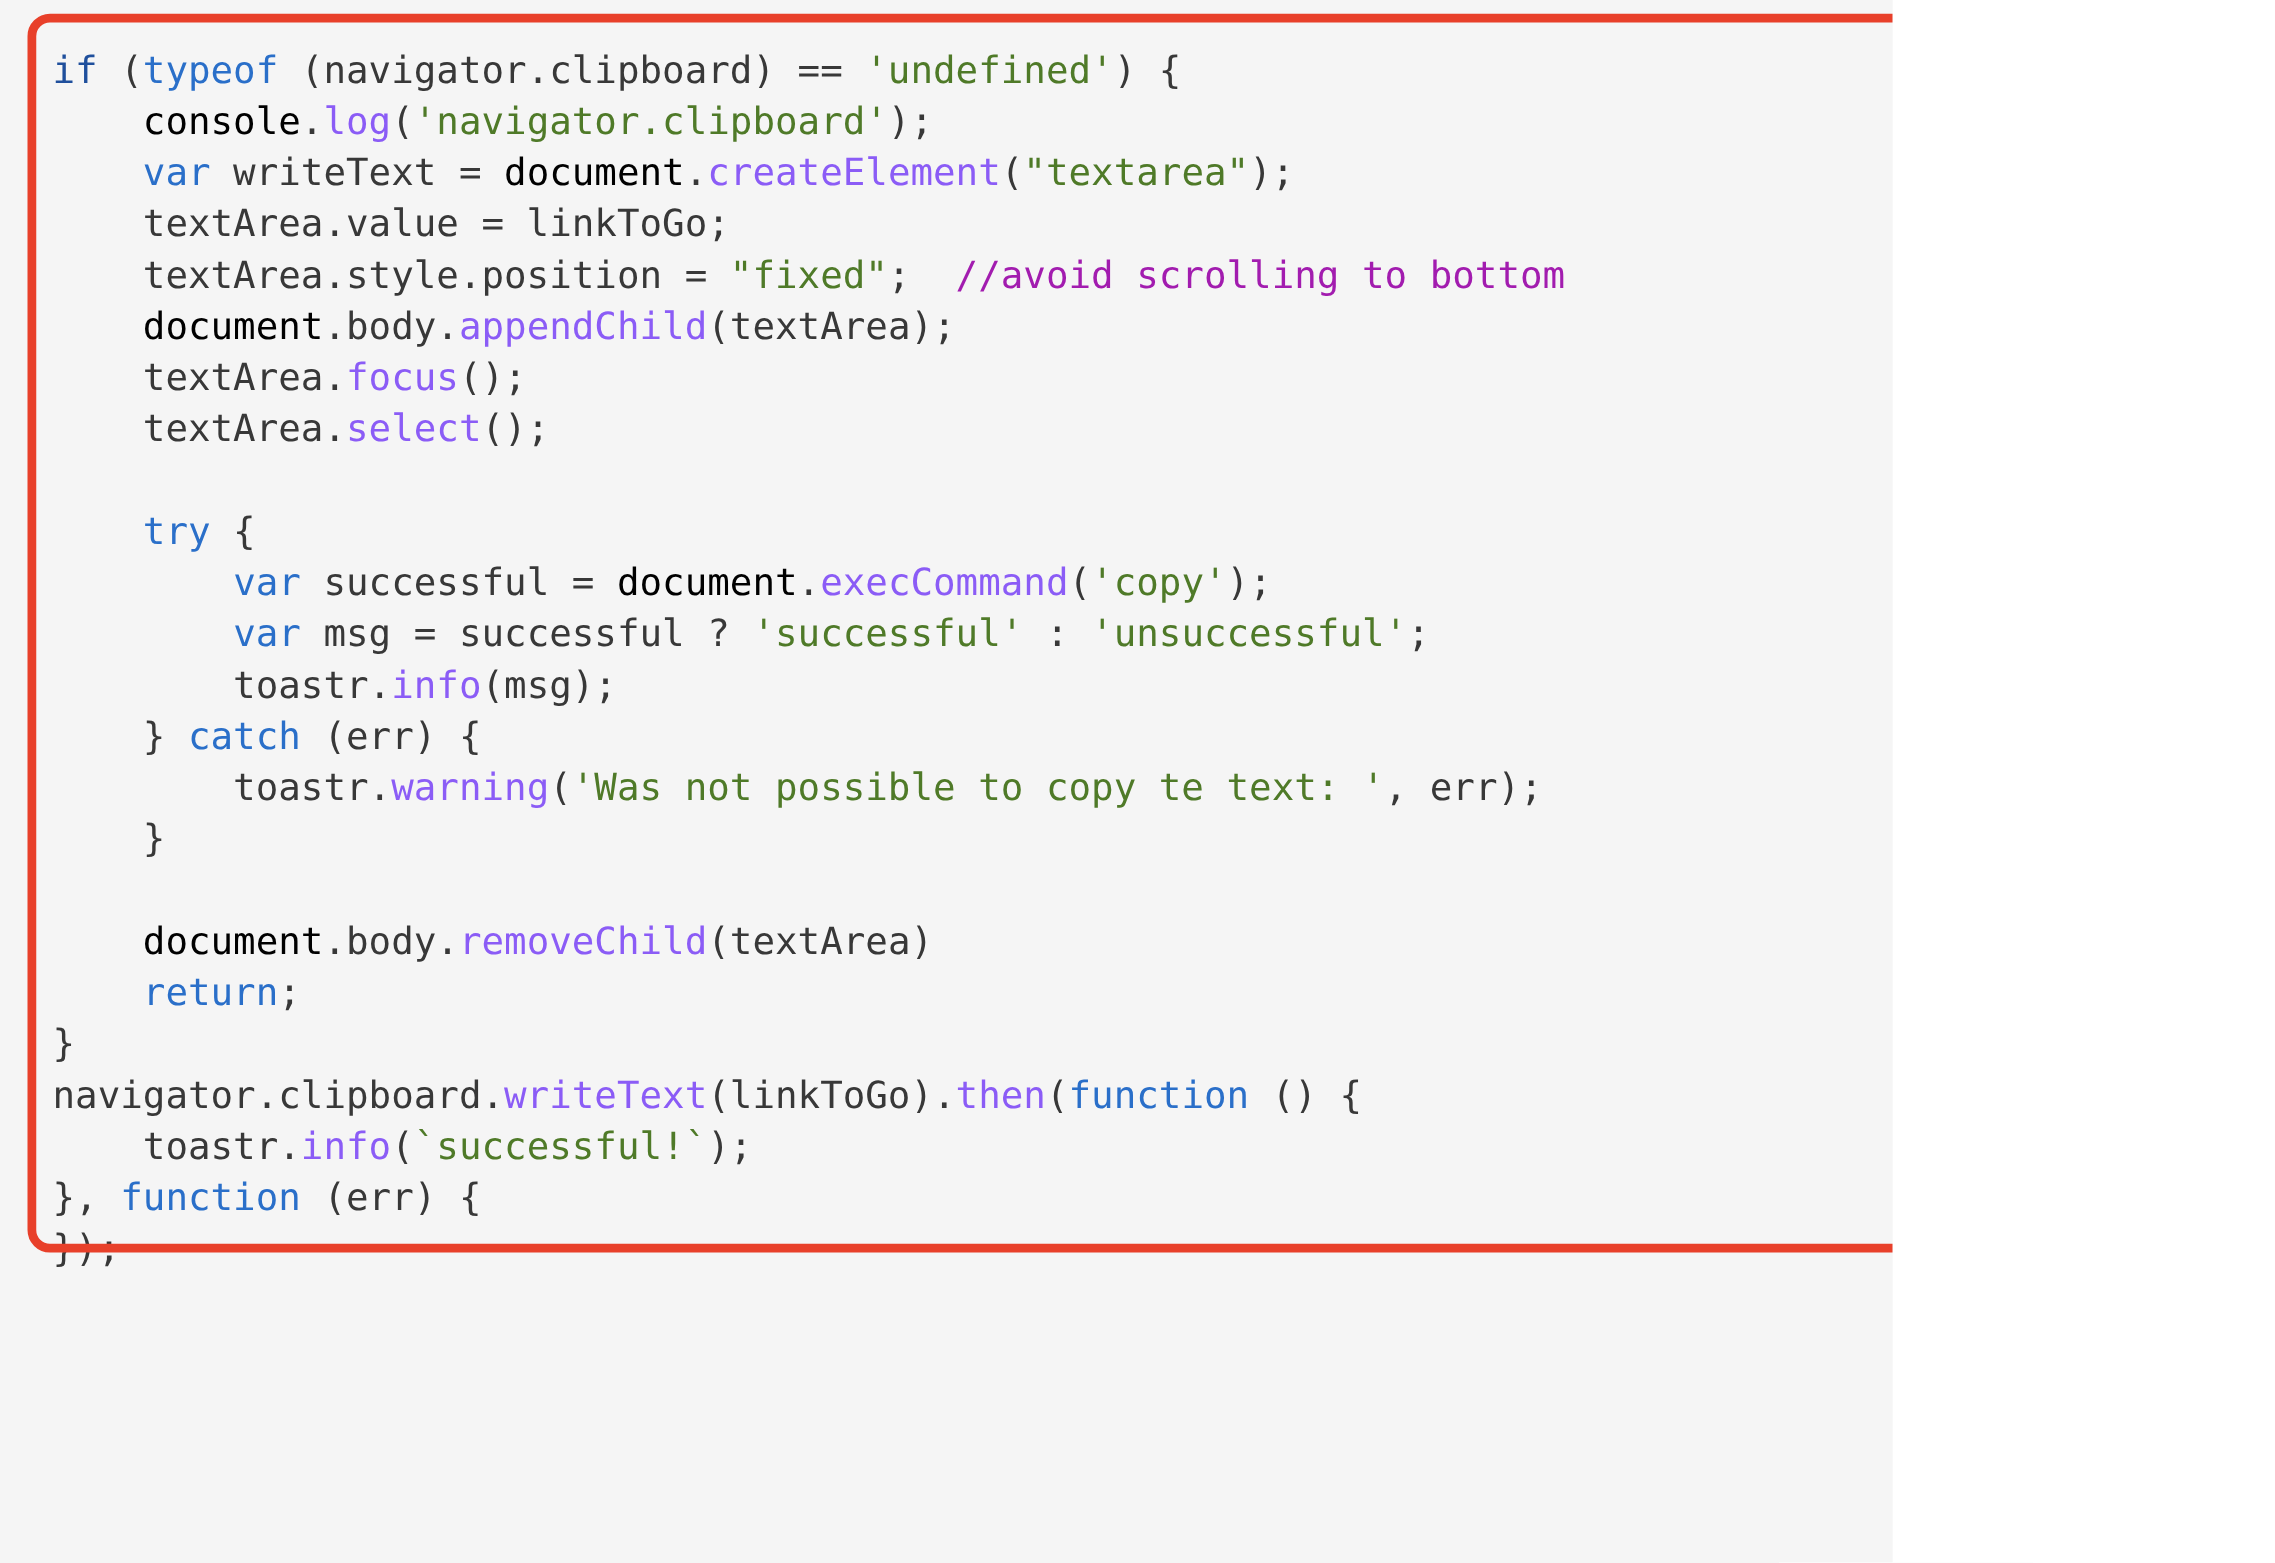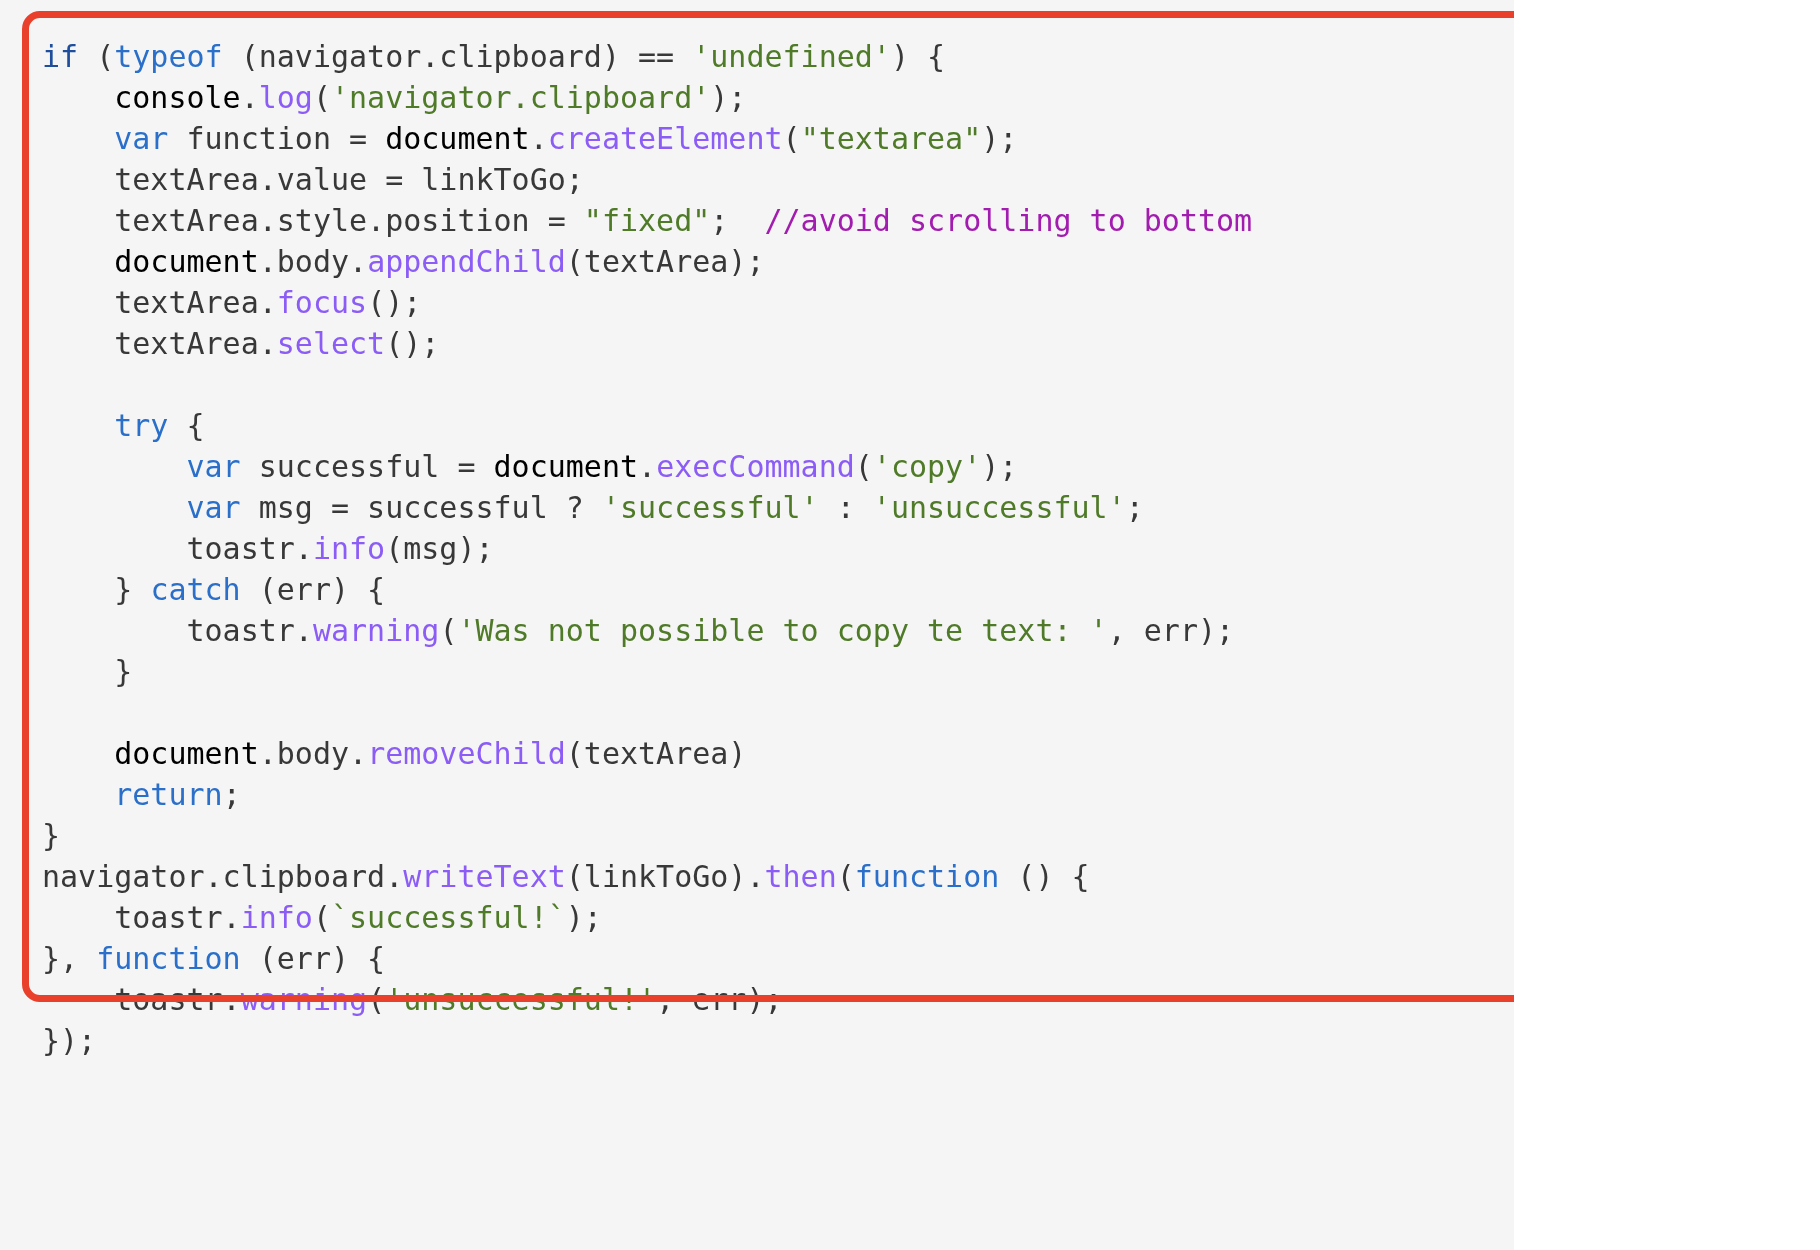--- a/index.html
+++ b/index.html
@@ -84,42 +84,41 @@
 </head>
 <body>
 
 <div id="page">
 
   <div id="code-surface">
 
     <div id="code-block">
         <div class="code-line"><span class="tok-kw">if</span><span class="tok-plain"> (</span><span class="tok-kw2">typeof</span><span class="tok-plain"> (navigator.clipboard) == </span><span class="tok-str">'undefined'</span><span class="tok-plain">) {</span></div>
         <div class="code-line"><span class="tok-plain">    </span><span class="tok-obj">console</span><span class="tok-plain">.</span><span class="tok-fn">log</span><span class="tok-plain">(</span><span class="tok-str">'navigator.clipboard'</span><span class="tok-plain">);</span></div>
-        <div class="code-line"><span class="tok-plain">    </span><span class="tok-kw2">var</span><span class="tok-plain"> function = </span><span class="tok-obj">document</span><span class="tok-plain">.</span><span class="tok-fn">createElement</span><span class="tok-plain">(</span><span class="tok-str">"textarea"</span><span class="tok-plain">);</span></div>
+        <div class="code-line"><span class="tok-plain">    </span><span class="tok-kw2">var</span><span class="tok-plain"> writeText = </span><span class="tok-obj">document</span><span class="tok-plain">.</span><span class="tok-fn">createElement</span><span class="tok-plain">(</span><span class="tok-str">"textarea"</span><span class="tok-plain">);</span></div>
         <div class="code-line"><span class="tok-plain">    textArea.value = linkToGo;</span></div>
         <div class="code-line"><span class="tok-plain">    textArea.style.position = </span><span class="tok-str">"fixed"</span><span class="tok-plain">;  </span><span class="tok-cmt">//avoid scrolling to bottom</span></div>
         <div class="code-line"><span class="tok-plain">    </span><span class="tok-obj">document</span><span class="tok-plain">.body.</span><span class="tok-fn">appendChild</span><span class="tok-plain">(textArea);</span></div>
         <div class="code-line"><span class="tok-plain">    textArea.</span><span class="tok-fn">focus</span><span class="tok-plain">();</span></div>
         <div class="code-line"><span class="tok-plain">    textArea.</span><span class="tok-fn">select</span><span class="tok-plain">();</span></div>
         <div class="code-line blank">&nbsp;</div>
         <div class="code-line"><span class="tok-plain">    </span><span class="tok-kw2">try</span><span class="tok-plain"> {</span></div>
         <div class="code-line"><span class="tok-plain">        </span><span class="tok-kw2">var</span><span class="tok-plain"> successful = </span><span class="tok-obj">document</span><span class="tok-plain">.</span><span class="tok-fn">execCommand</span><span class="tok-plain">(</span><span class="tok-str">'copy'</span><span class="tok-plain">);</span></div>
         <div class="code-line"><span class="tok-plain">        </span><span class="tok-kw2">var</span><span class="tok-plain"> msg = successful ? </span><span class="tok-str">'successful'</span><span class="tok-plain"> : </span><span class="tok-str">'unsuccessful'</span><span class="tok-plain">;</span></div>
         <div class="code-line"><span class="tok-plain">        toastr.</span><span class="tok-fn">info</span><span class="tok-plain">(msg);</span></div>
         <div class="code-line"><span class="tok-plain">    } </span><span class="tok-kw2">catch</span><span class="tok-plain"> (err) {</span></div>
         <div class="code-line"><span class="tok-plain">        toastr.</span><span class="tok-fn">warning</span><span class="tok-plain">(</span><span class="tok-str">'Was not possible to copy te text: '</span><span class="tok-plain">, err);</span></div>
         <div class="code-line"><span class="tok-plain">    }</span></div>
         <div class="code-line blank">&nbsp;</div>
         <div class="code-line"><span class="tok-plain">    </span><span class="tok-obj">document</span><span class="tok-plain">.body.</span><span class="tok-fn">removeChild</span><span class="tok-plain">(textArea)</span></div>
         <div class="code-line"><span class="tok-plain">    </span><span class="tok-kw2">return</span><span class="tok-plain">;</span></div>
         <div class="code-line"><span class="tok-plain">}</span></div>
         <div class="code-line"><span class="tok-plain">navigator.clipboard.</span><span class="tok-fn">writeText</span><span class="tok-plain">(linkToGo).</span><span class="tok-fn">then</span><span class="tok-plain">(</span><span class="tok-kw2">function</span><span class="tok-plain"> () {</span></div>
         <div class="code-line"><span class="tok-plain">    toastr.</span><span class="tok-fn">info</span><span class="tok-plain">(</span><span class="tok-str">`successful!`</span><span class="tok-plain">);</span></div>
         <div class="code-line"><span class="tok-plain">}, </span><span class="tok-kw2">function</span><span class="tok-plain"> (err) {</span></div>
-        <div class="code-line"><span class="tok-plain">    toastr.</span><span class="tok-fn">warning</span><span class="tok-plain">(</span><span class="tok-str">'unsuccessful!'</span><span class="tok-plain">, err);</span></div>
         <div class="code-line"><span class="tok-plain">});</span></div>
       </div>
 
     <div id="highlight-box"></div>
 
     <div id="watermark">CSDN @tsuyoii</div>
   </div>
 
 </div>
 

